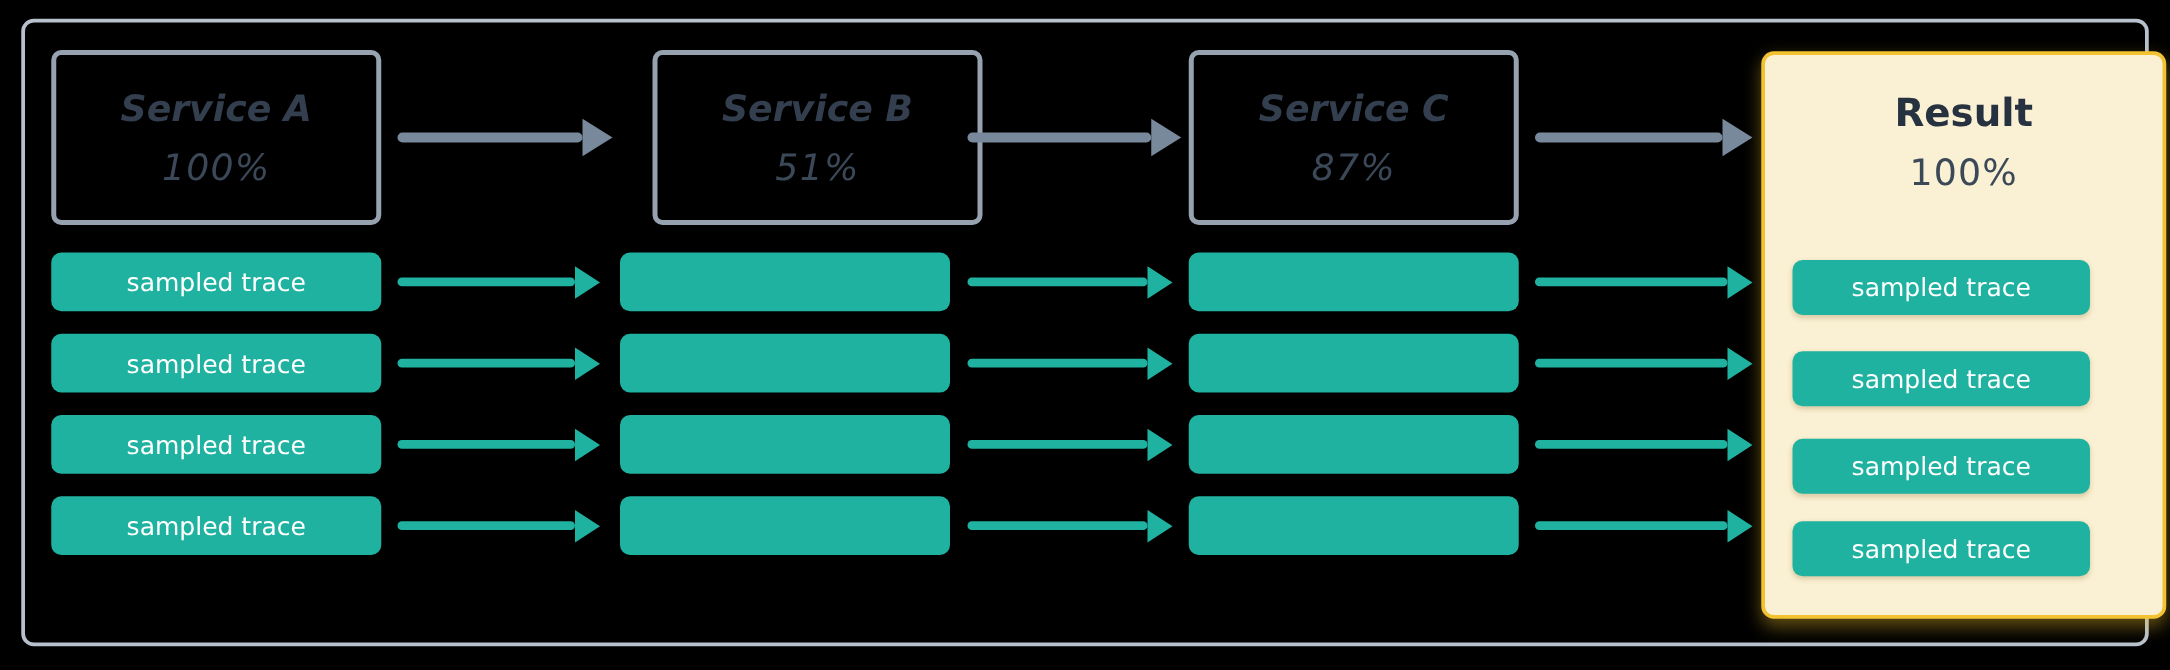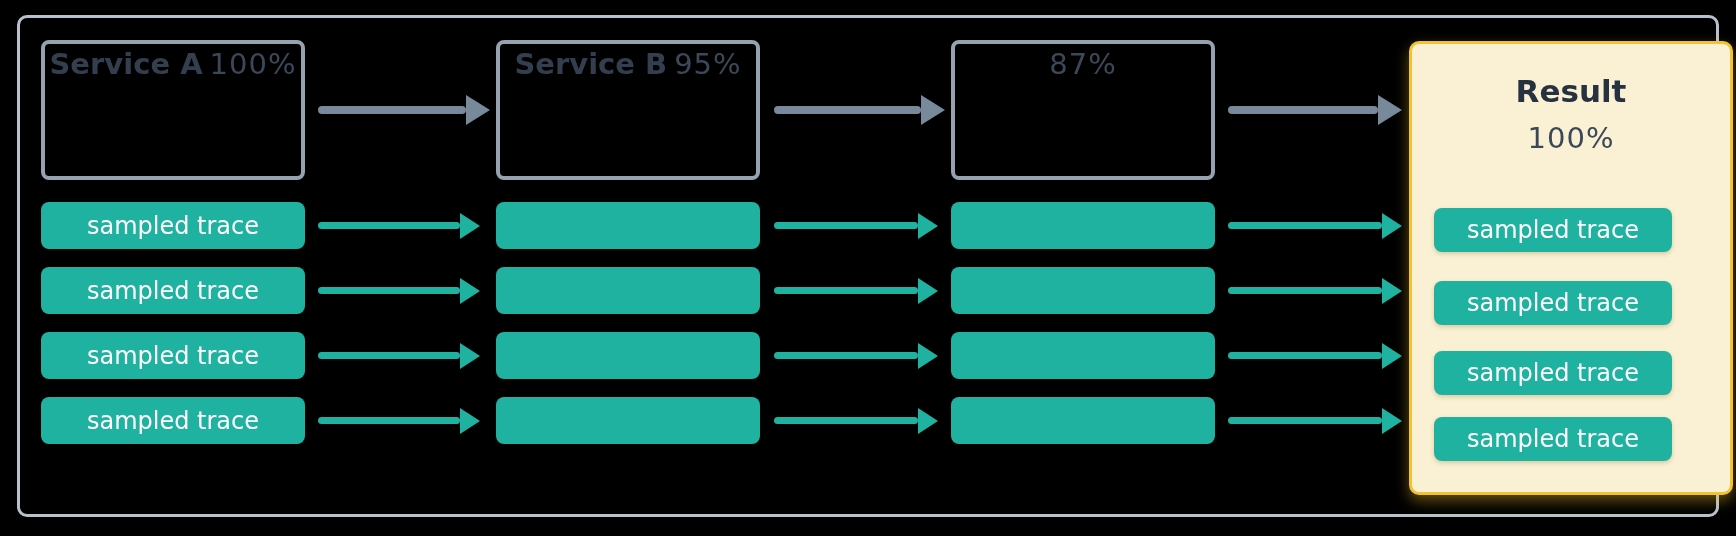--- a/index.html
+++ b/index.html
@@ -25,26 +25,28 @@
   }
   .service-box {
     position: absolute;
     top: 40px;
     height: 140px;
     width: 264px;
     border: 4px solid var(--service-border, #97A2B0);
     border-radius: 8px;
     box-sizing: border-box;
     display: flex;
-    flex-direction: row;
+    flex-direction: column;
+    align-items: center;
     justify-content: center;
     gap: 7px;
+    font-style: italic;
   }
   .col-0 { left: 41px; }
-  .col-1 { left: 496px; }
+  .col-1 { left: 522px; }
   .col-2 { left: 951px; }
   .svc-title {
     font-size: 29px;
     font-weight: bold;
     line-height: 40px;
     color: var(--service-text, #333F4E);
   }
   .svc-pct {
     font-size: 29px;
     line-height: 40px;
@@ -77,21 +79,21 @@
     letter-spacing: 1px;
   }
   .trace-box {
     position: absolute;
     background: var(--teal, #1FB2A1);
     border-radius: 8px;
     display: flex;
     align-items: center;
     justify-content: center;
     color: var(--trace-text, #fff);
-    font-size: 24px;
+    font-size: 20px;
   }
   .result-trace {
     box-shadow: 0 2px 4px rgba(120,90,20,0.25);
   }
   .arrow {
     position: absolute;
     border-radius: 5px;
     background: var(--ac);
   }
   .arrow::after {
@@ -114,24 +116,25 @@
 
   <div class="frame"></div>
 
   <div class="service-box col-0">
     <div class="svc-title">Service A</div>
     <div class="svc-pct">100%</div>
   </div>
 
   <div class="service-box col-1">
     <div class="svc-title">Service B</div>
-    <div class="svc-pct">95%</div>
+    <div class="svc-pct">51%</div>
   </div>
 
   <div class="service-box col-2">
+    <div class="svc-title">Service C</div>
     <div class="svc-pct">87%</div>
   </div>
 
   <div class="result-box">
     <div class="result-title">Result</div>
     <div class="result-pct">100%</div>
   </div>
 
   <div id="gen-layer">
       <div class="trace-box" style="left: 41px; top: 202px; width: 264px; height: 47px;">sampled trace</div>

